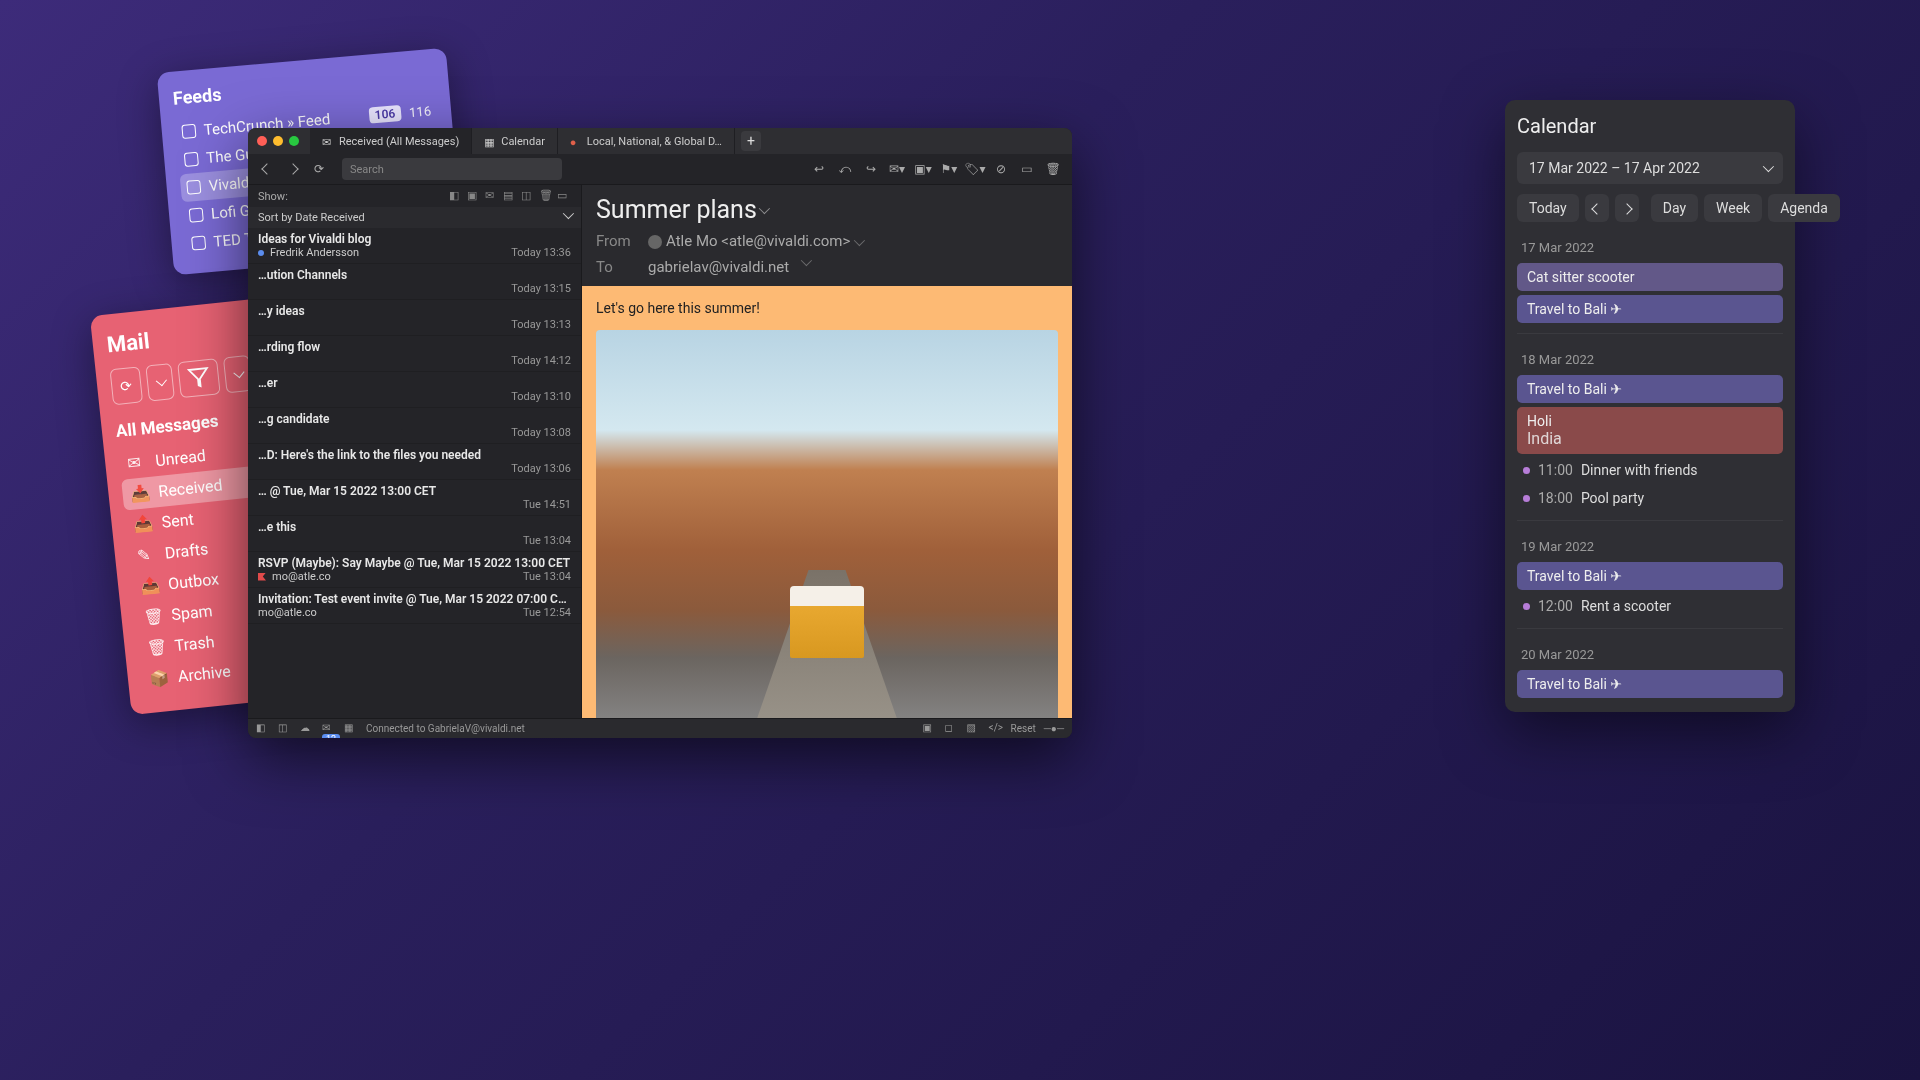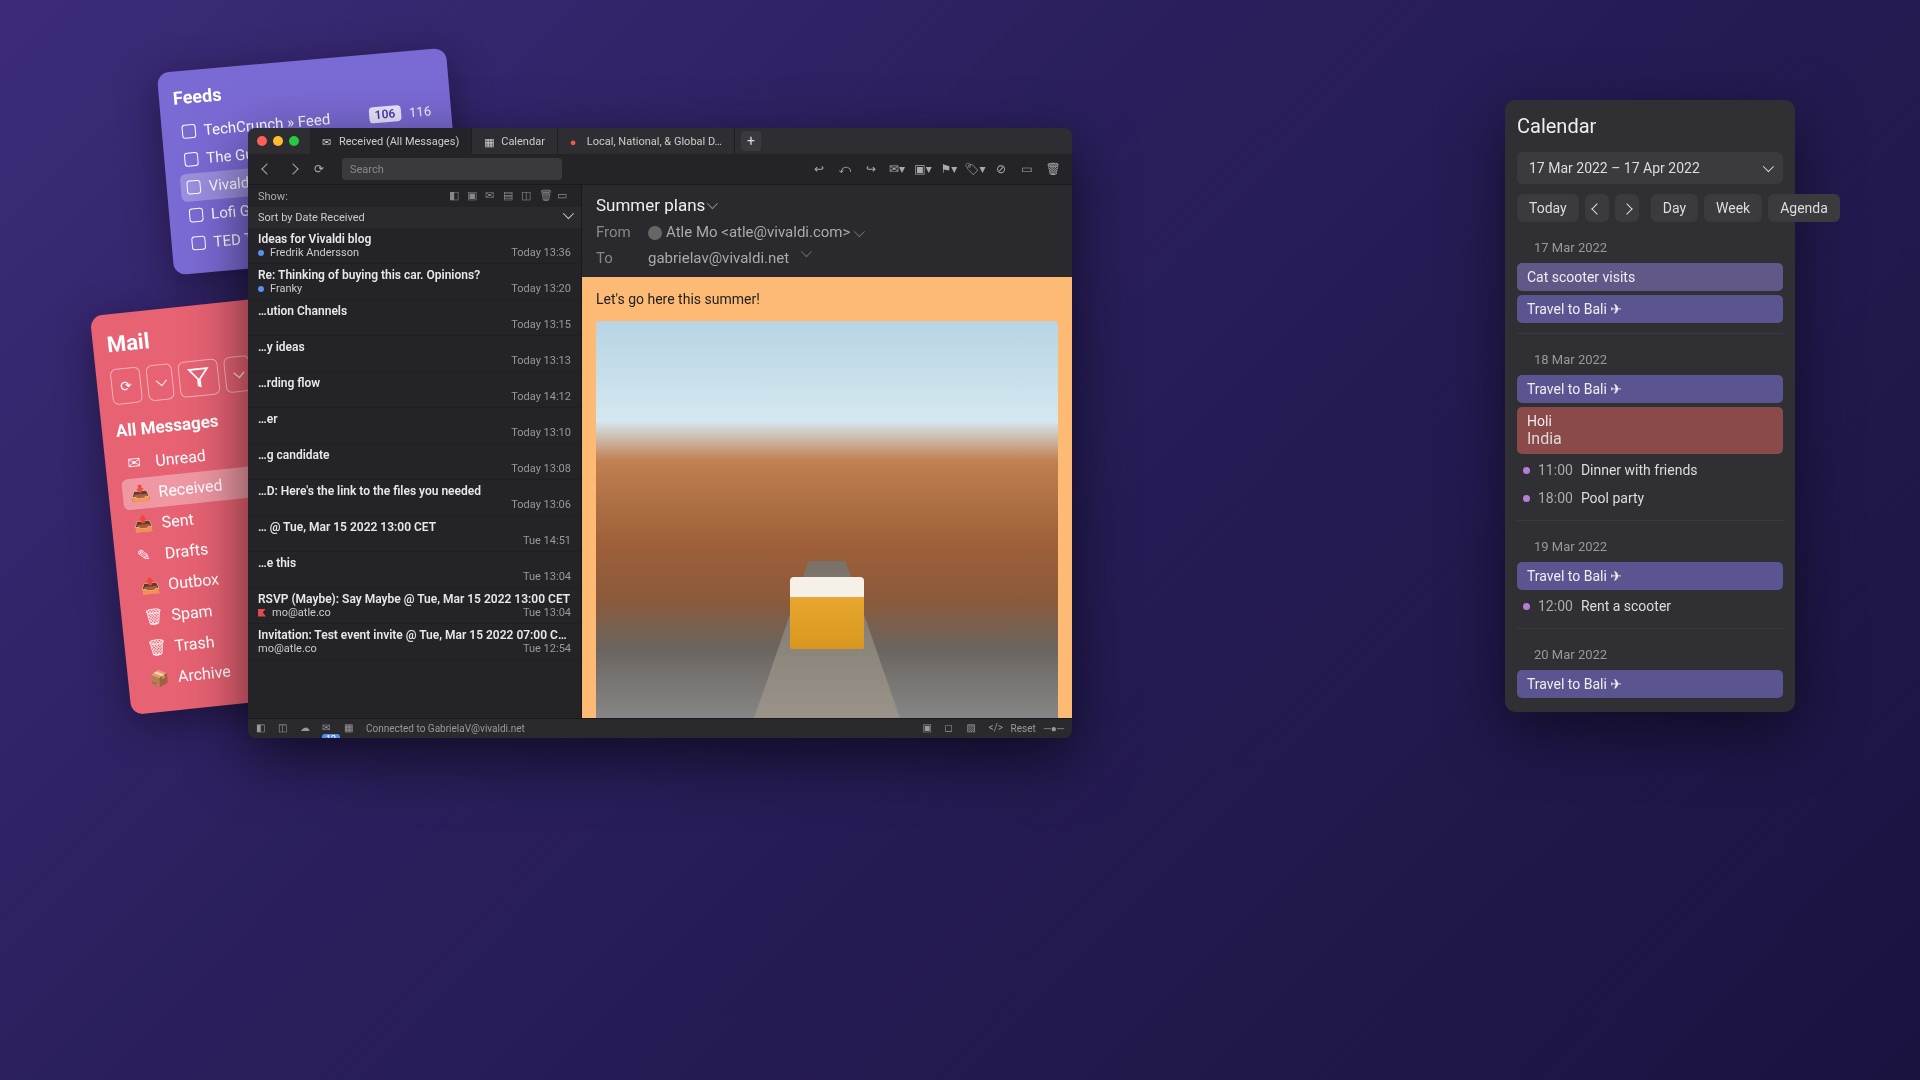--- a/index.html
+++ b/index.html
@@ -53,21 +53,21 @@
 .msg{padding:4px 10px;border-bottom:1px solid #1f1f22}
 .msg.gap{padding-top:20px}
 .msg-subj{font-size:12px;color:#e8e8e8;font-weight:600;white-space:nowrap;overflow:hidden;text-overflow:ellipsis}
 .msg-row2{display:flex;align-items:center;font-size:11px;color:#ccc}
 .msg-dot{width:6px;height:6px;border-radius:50%;background:#5b8def;margin-right:6px;flex-shrink:0}
 .msg-from{flex:1;white-space:nowrap;overflow:hidden;text-overflow:ellipsis}
 .msg-time{color:#999}
 .msg-flag{width:8px;height:8px;background:#e04a4a;margin-right:6px;clip-path:polygon(0 0,100% 0,60% 50%,100% 100%,0 100%)}
 .reader{flex:1;display:flex;flex-direction:column;background:#2a2a2e}
 .rhead{padding:10px 14px;color:#ddd}
-.rtitle{font-size:17px;font-weight:400;color:#eee;display:flex;align-items:center;gap:2px}
+.rtitle{font-size:25px;font-weight:400;color:#eee;display:flex;align-items:center;gap:2px}
 .rmeta{display:flex;gap:12px;font-size:15px;color:#aaa;margin-top:8px}
 .rmeta .lbl{width:40px;color:#888}
 .rmeta .av{width:14px;height:14px;border-radius:50%;background:#666;display:inline-block;vertical-align:middle;margin-right:4px}
 .rbody{flex:1;background:#fdba74;color:#222;padding:14px;overflow:hidden}
 .rbody-text{font-size:14px;margin-bottom:14px}
 .rimg{width:100%;height:400px;border-radius:4px;background:linear-gradient(180deg,#b8d4e3 0%,#d4e8f0 25%,#c08050 35%,#a0603a 55%,#8b5a3c 70%,#6b6560 82%,#888 100%);position:relative;overflow:hidden}
 .rimg::before{content:"";position:absolute;left:30%;right:30%;top:60%;bottom:0;background:linear-gradient(180deg,#7a7268 0%,#9a948a 100%);clip-path:polygon(40% 0,60% 0,90% 100%,10% 100%)}
 .van{position:absolute;left:42%;top:64%;width:16%;height:18%;background:linear-gradient(180deg,#f5f0e8 0%,#f5f0e8 28%,#e8a830 28%,#d89820 100%);border-radius:4px 4px 2px 2px}
 .statusbar{height:20px;background:#2a2a2e;display:flex;align-items:center;gap:8px;padding:0 8px;font-size:10px;color:#999;border-top:1px solid #1a1a1d}
 .statusbar .sp{flex:1}
@@ -76,21 +76,21 @@
 
 
 .cal-panel{position:absolute;top:100px;right:125px;width:290px;background:#2f2f34;border-radius:10px;box-shadow:0 20px 60px rgba(0,0,0,.5);color:#ddd;padding:14px 12px}
 .cal-title{font-size:20px;font-weight:400;color:#eee;margin-bottom:14px}
 .cal-range{display:flex;align-items:center;gap:8px;background:#3a3a3f;padding:8px 12px;border-radius:6px;font-size:14px;margin-bottom:10px}
 .cal-nav{display:flex;gap:6px;margin-bottom:10px}
 .cal-nav .cb{background:#3a3a3f;padding:6px 12px;border-radius:6px;font-size:14px}
 .cal-nav .cb.sm{padding:6px 8px}
 .cal-nav .sp{flex:1}
 .cal-days{display:flex;flex-direction:column;gap:4px;max-height:520px;overflow:hidden}
-.cal-day-h{font-size:13px;color:#999;margin:8px 13px 4px;padding-left:4px}
+.cal-day-h{font-size:13px;color:#999;margin:8px 0 4px;padding-left:4px}
 .cal-ev{padding:6px 10px;border-radius:5px;font-size:14px;color:#eee}
 .cal-ev.purple{background:#625888}
 .cal-ev.indigo{background:#5a5590}
 .cal-ev.red{background:#8a4a4a}
 .cal-ev .sub{font-size:16px;opacity:.85}
 .cal-tev{display:flex;align-items:center;gap:8px;padding:4px 6px;font-size:14px;color:#ddd}
 .cal-tev .d{width:7px;height:7px;border-radius:50%}
 .cal-tev .d.p{background:#b77dd8}
 .cal-tev .t{color:#aaa}
 .cal-sep{height:1px;background:#3a3a3f;margin:6px 0}
@@ -262,28 +262,20 @@
       <div class="msgs" id="msgs">
           <div class="msg">
             <div class="msg-subj">Ideas for Vivaldi blog</div>
             <div class="msg-row2">
               <span class="msg-dot"></span>
               <span class="msg-from">Fredrik Andersson</span>
               <span class="msg-time">Today 13:36</span>
             </div>
           </div>
           <div class="msg">
-            <div class="msg-subj">Re: Thinking of buying this car. Opinions?</div>
-            <div class="msg-row2">
-              <span class="msg-dot"></span>
-              <span class="msg-from">Franky</span>
-              <span class="msg-time">Today 13:20</span>
-            </div>
-          </div>
-          <div class="msg">
             <div class="msg-subj">…ution Channels</div>
             <div class="msg-row2">
               <span class="msg-from"></span>
               <span class="msg-time">Today 13:15</span>
             </div>
           </div>
           <div class="msg">
             <div class="msg-subj">…y ideas</div>
             <div class="msg-row2">
               <span class="msg-from"></span>
@@ -402,21 +394,21 @@
     <div class="cb sm"><span class="chev l"></span></div>
     <div class="cb sm"><span class="chev r"></span></div>
     <div class="sp"></div>
     <div class="cb">Day</div>
     <div class="cb">Week</div>
     <div class="cb">Agenda</div>
   </div>
   <div class="cal-days" id="cal-days">
       <div class="cal-day-h">17 Mar 2022</div>
       <div class="cal-ev purple">
-        <div>Cat scooter visits</div>
+        <div>Cat sitter scooter</div>
       </div>
       <div class="cal-ev indigo">
         <div>Travel to Bali ✈</div>
       </div>
       <div class="cal-sep"></div>
       <div class="cal-day-h">18 Mar 2022</div>
       <div class="cal-ev indigo">
         <div>Travel to Bali ✈</div>
       </div>
       <div class="cal-ev red">

